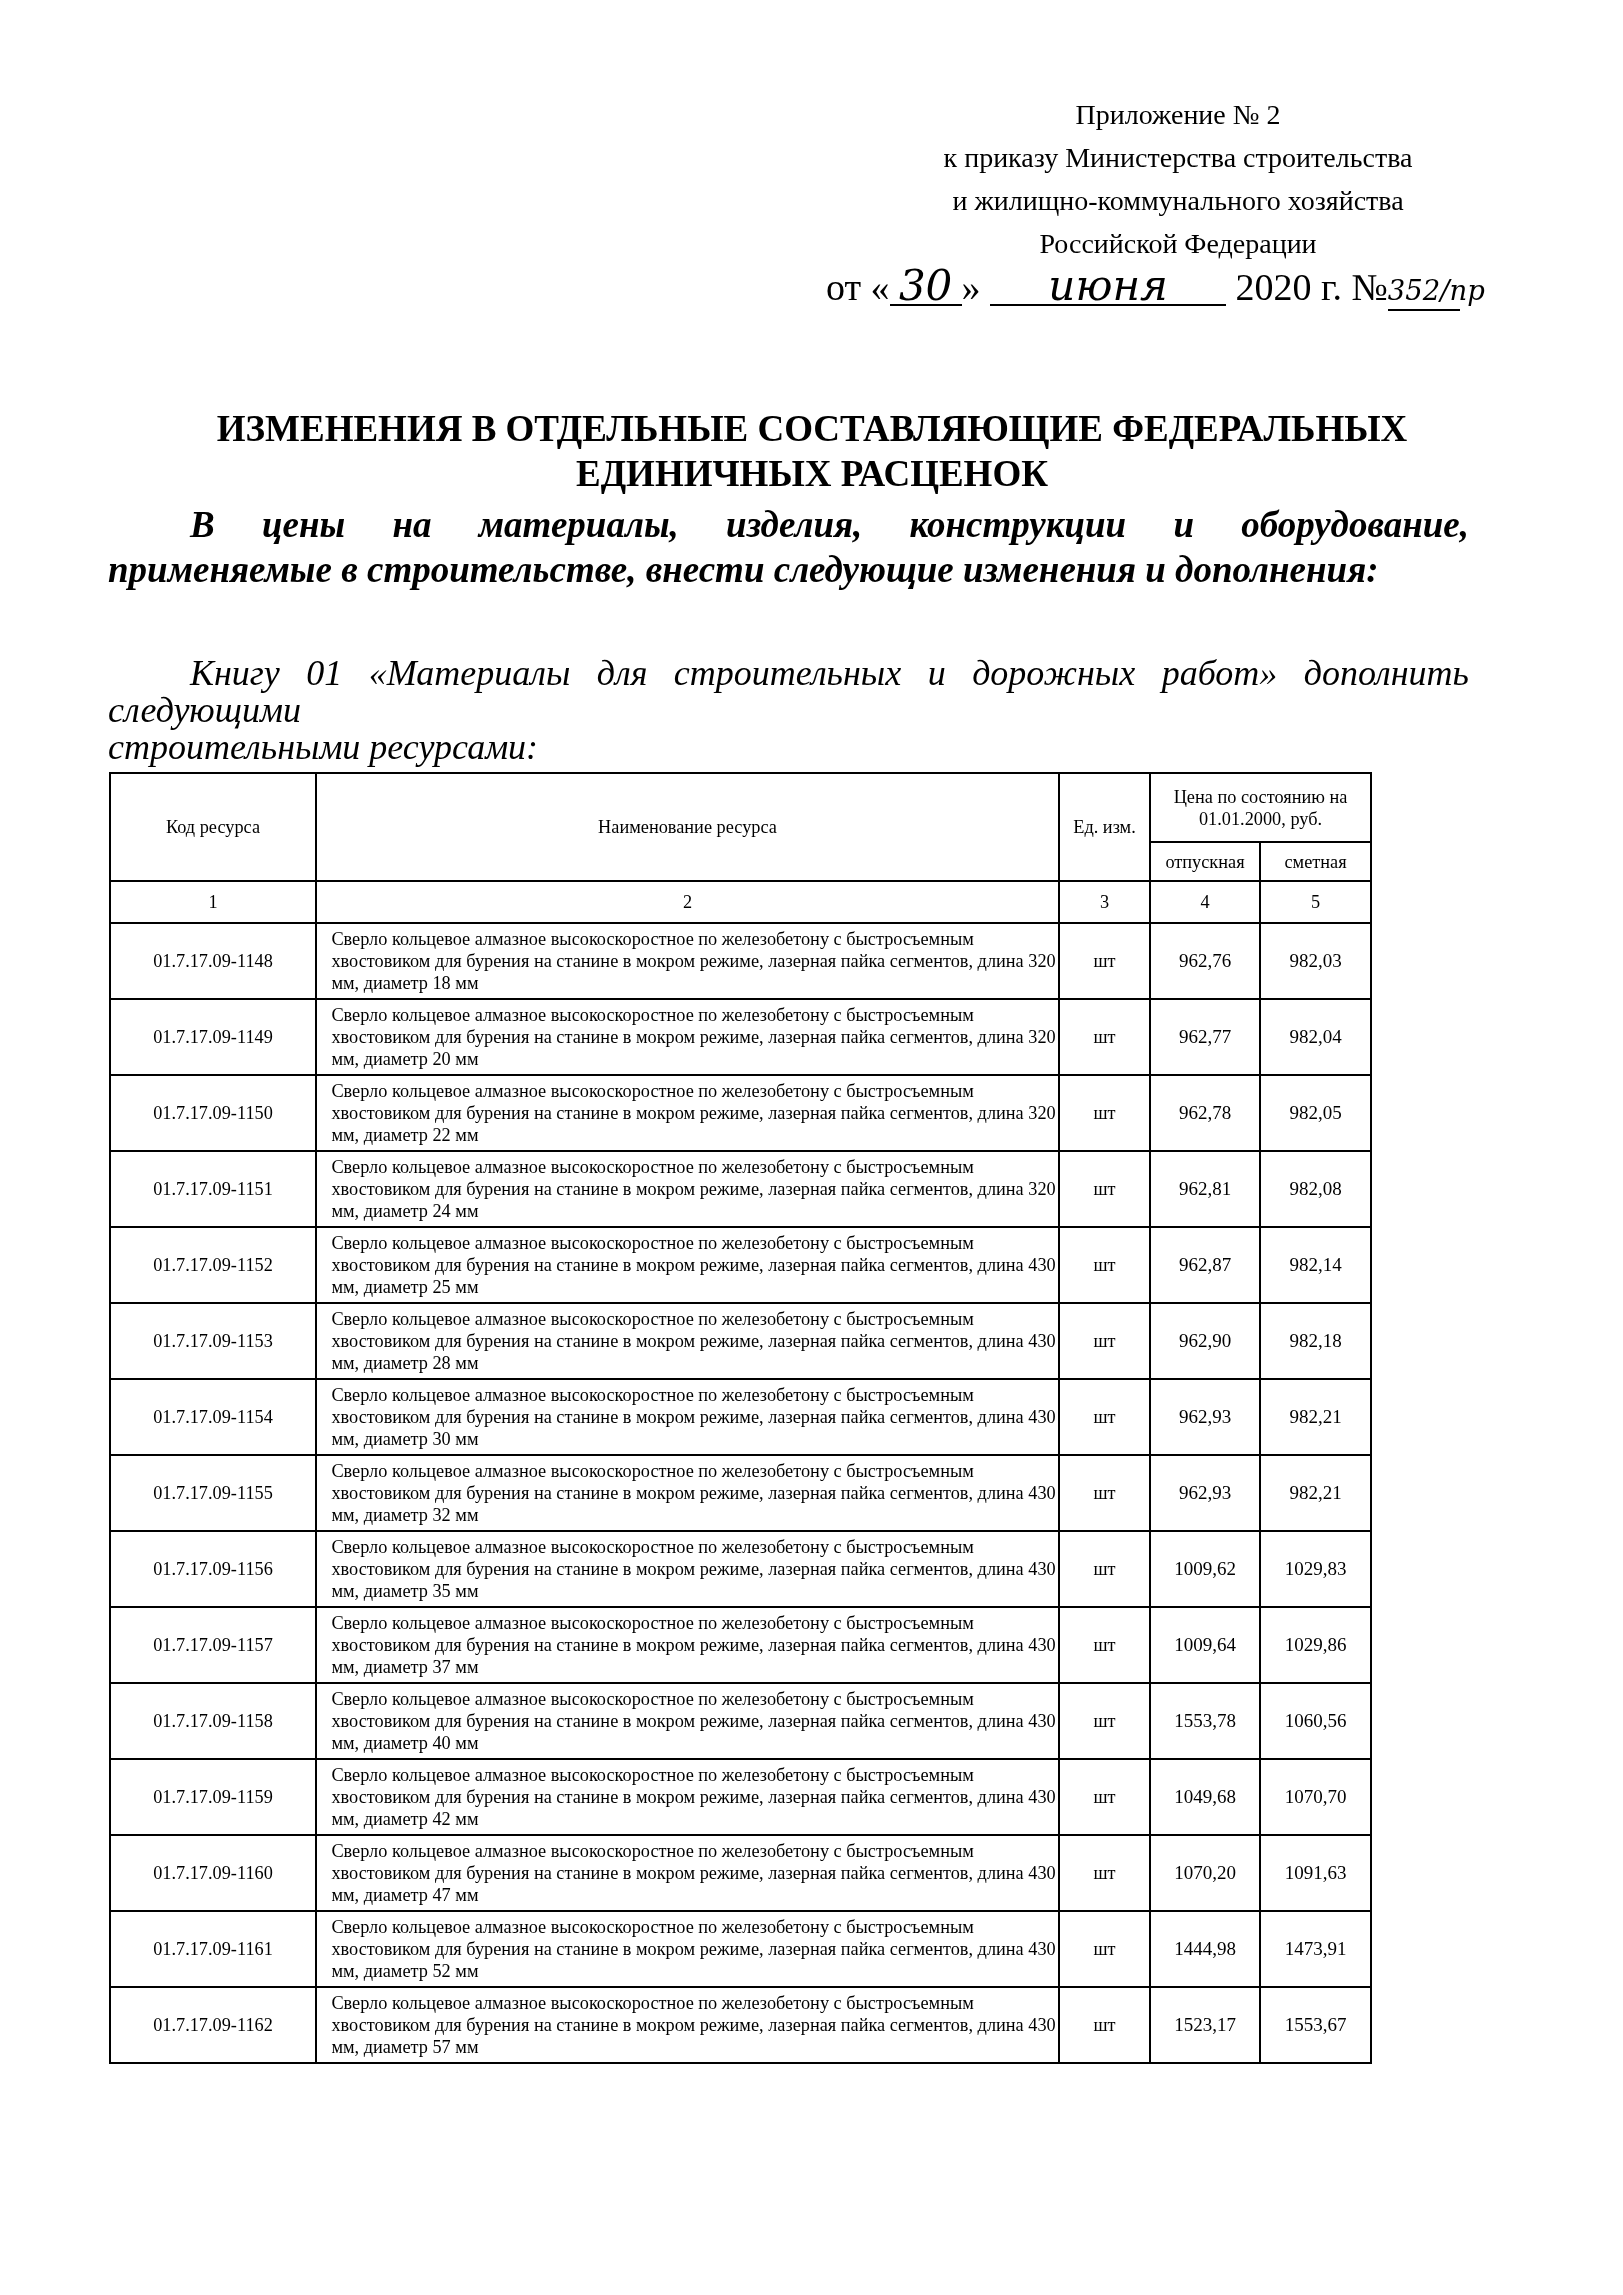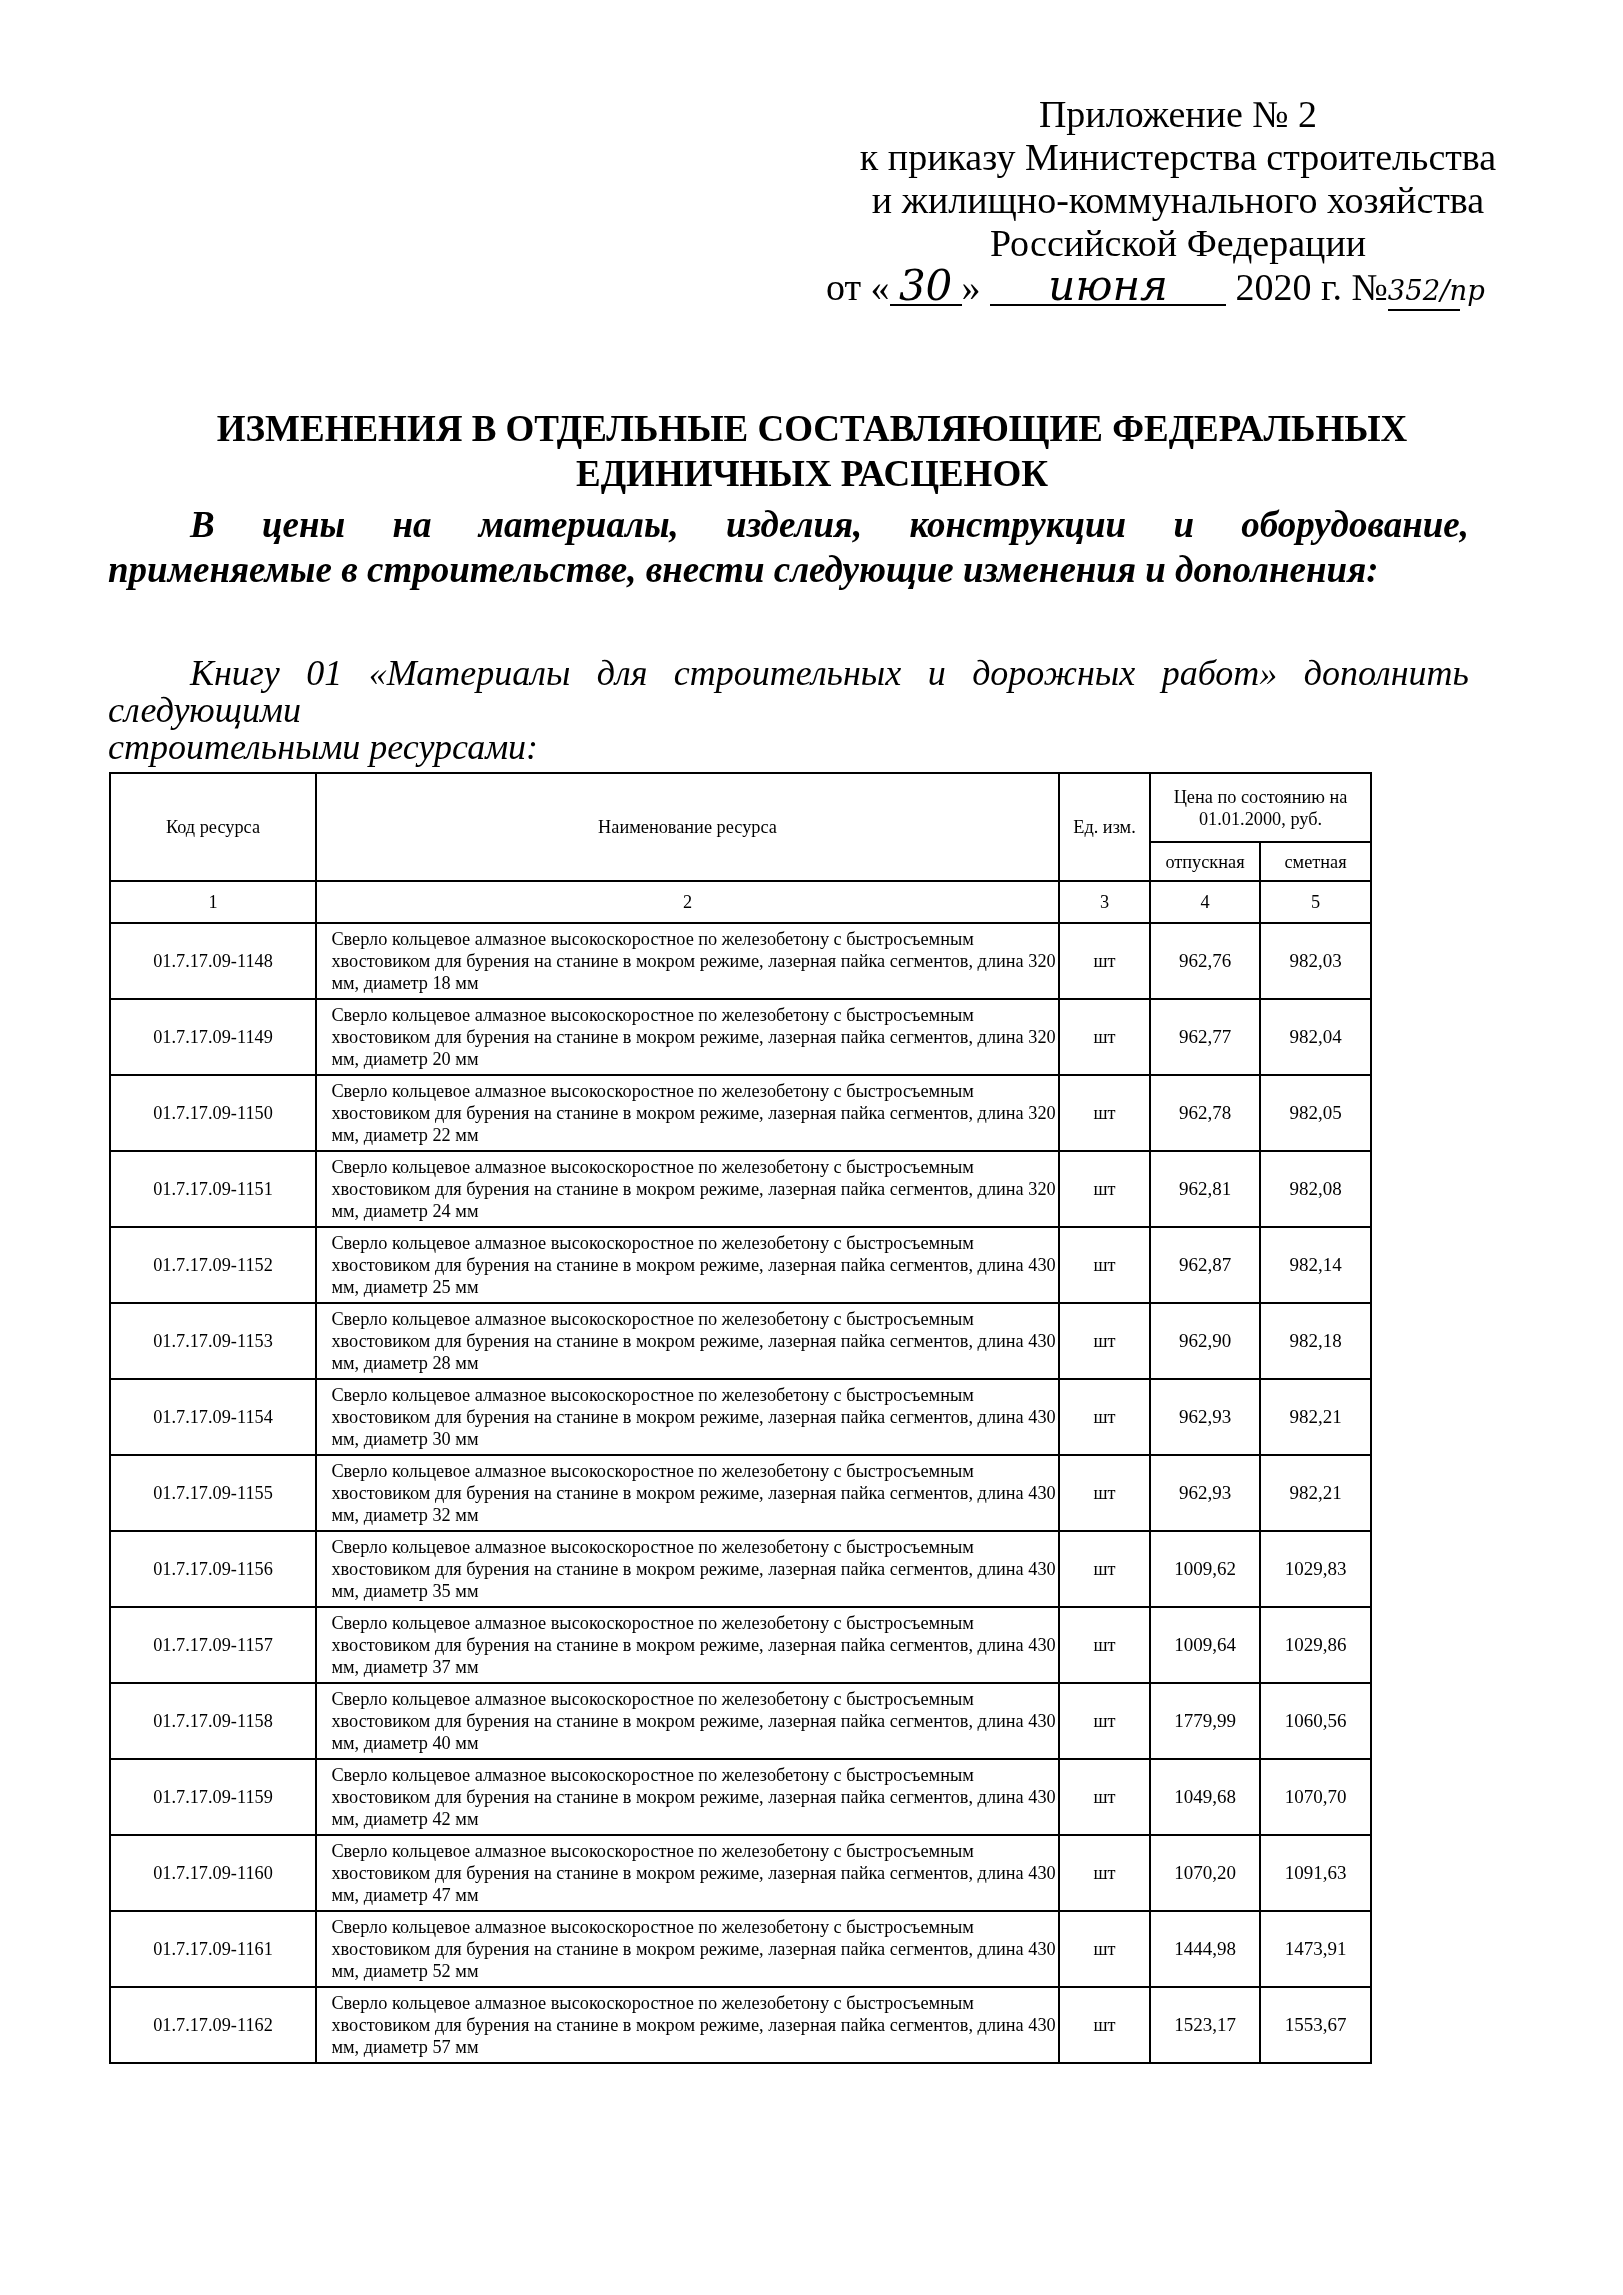--- a/index.html
+++ b/index.html
@@ -1,17 +1,17 @@
 <!DOCTYPE html>
 <html style="font-size:10.5px"><head>
 <meta charset="utf-8">
 <style>
   html, body { margin: 0; padding: 0; background: #ffffff; }
   body { width: 1623px; height: 2295px; position: relative; overflow: hidden; color: #000; font-family: "Liberation Serif", serif; }
-  .appendix { position: absolute; left: 805px; width: 746px; text-align: center; font-size: 38px; line-height: 43px; top: 93px; }
+  .appendix { position: absolute; left: 805px; width: 746px; text-align: center; font-size: 28px; line-height: 43px; top: 93px; }
   .appendix div { white-space: nowrap; }
   .date-line { position: absolute; left: 826px; top: 265px; font-size: 38px; white-space: nowrap; }
   .hand { font-family: "DejaVu Serif", serif; font-style: italic; font-size: 42px; display: inline-block; border-bottom: 2.6px solid #000; text-align: center; line-height: 37px; }
   .hand.day { width: 72px; }
   .hand.month { width: 236px; }
   .hand.num { width: 72px; font-size: 27.5px; }
   .title { position: absolute; left: 105px; width: 1414px; top: 406px; text-align: center; font-weight: bold; font-size: 37px; line-height: 45px; }
   .intro { position: absolute; left: 108px; width: 1361px; top: 502px; font-weight: bold; font-style: italic; font-size: 37px; line-height: 45px; text-align: justify; text-align-last: left; }
   .intro .first { text-indent: 82px; text-align: justify; text-align-last: justify; display: block; }
   .book { position: absolute; left: 108px; width: 1361px; top: 655px; font-style: italic; font-size: 36px; line-height: 37px; }
@@ -153,21 +153,21 @@
         <td class="code">01.7.17.09-1157</td>
         <td class="name">Сверло кольцевое алмазное высокоскоростное по железобетону с быстросъемным хвостовиком для бурения на станине в мокром режиме, лазерная пайка сегментов, длина 430 мм, диаметр 37 мм</td>
         <td class="unit">шт</td>
         <td class="num">1009,64</td>
         <td class="num">1029,86</td>
       </tr>
       <tr class="row">
         <td class="code">01.7.17.09-1158</td>
         <td class="name">Сверло кольцевое алмазное высокоскоростное по железобетону с быстросъемным хвостовиком для бурения на станине в мокром режиме, лазерная пайка сегментов, длина 430 мм, диаметр 40 мм</td>
         <td class="unit">шт</td>
-        <td class="num">1779,99</td>
+        <td class="num">1553,78</td>
         <td class="num">1060,56</td>
       </tr>
       <tr class="row">
         <td class="code">01.7.17.09-1159</td>
         <td class="name">Сверло кольцевое алмазное высокоскоростное по железобетону с быстросъемным хвостовиком для бурения на станине в мокром режиме, лазерная пайка сегментов, длина 430 мм, диаметр 42 мм</td>
         <td class="unit">шт</td>
         <td class="num">1049,68</td>
         <td class="num">1070,70</td>
       </tr>
       <tr class="row">

